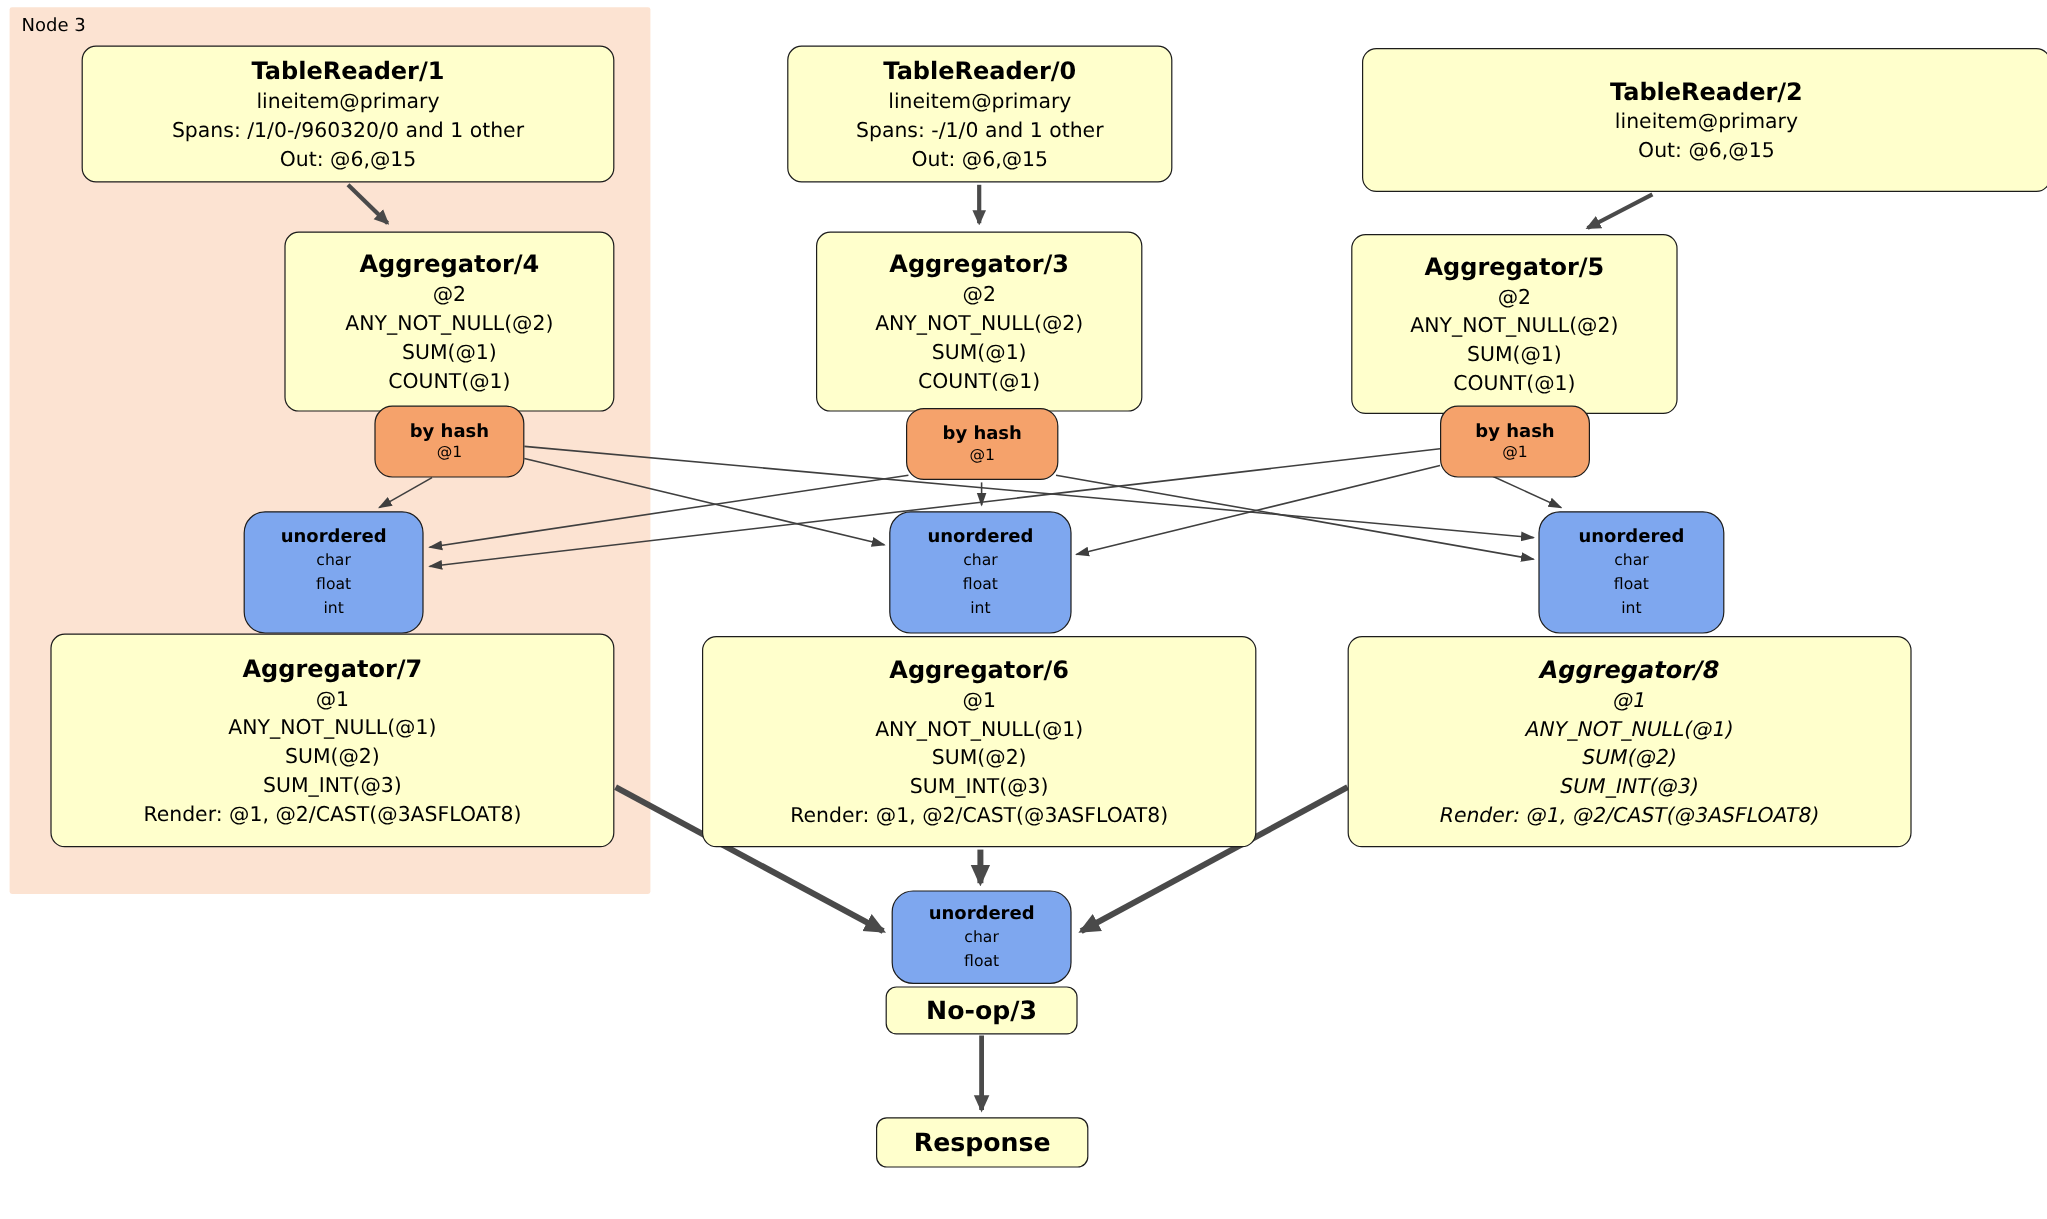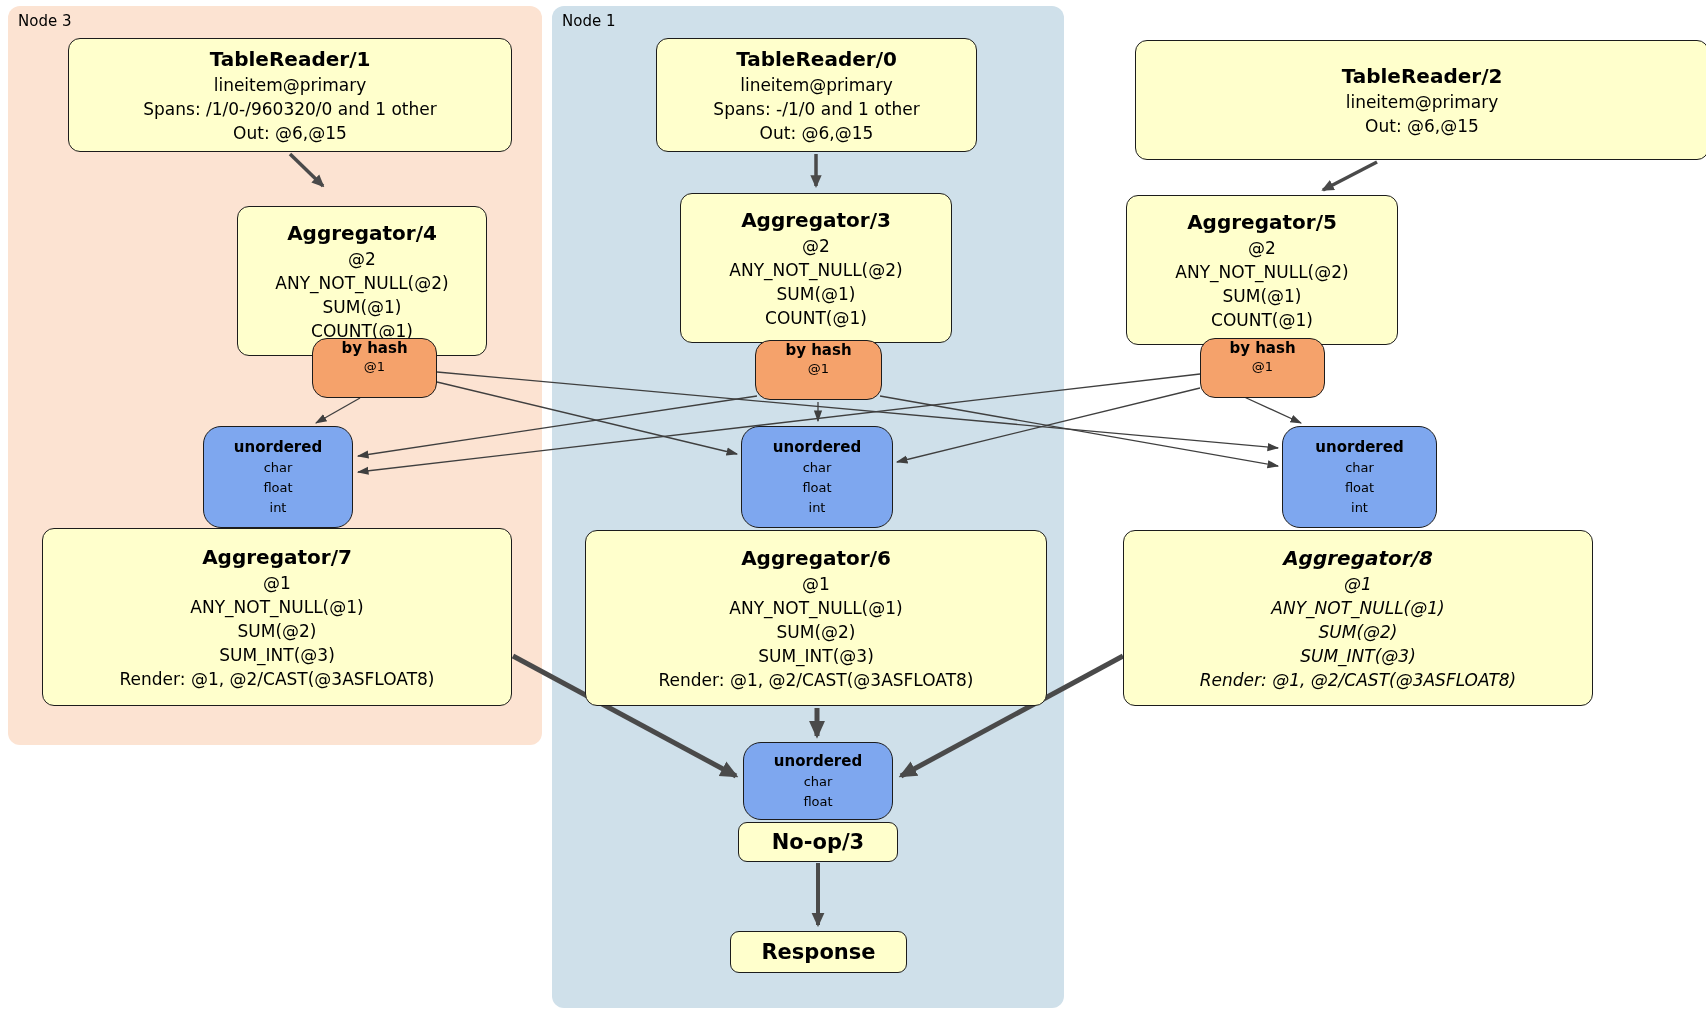--- a/index.html
+++ b/index.html
@@ -1,49 +1,49 @@
 <!DOCTYPE html>
 <html><head>
 <meta charset="utf-8">
 <style>
   html,body { margin:0; padding:0; background:#ffffff; }
   body { font-family:"DejaVu Sans","Liberation Sans",sans-serif; color:#000; }
   .canvas { position:relative; width:1706px; height:1016px; background:#ffffff; overflow:hidden; }
 
-  .region { position:absolute; border-radius:12px; }
+  .region { position:absolute; border-radius:2px; }
   .region-node3 { left:8px;   top:6px; width:534px; height:739px;  background:#fce3d2; }
   .region-node1 { left:552px; top:6px; width:512px; height:1002px; background:#cfe0ea; }
   .region-node2 { left:1072px;top:6px; width:626px; height:739px;  background:#e9eef8; }
   .region-label { position:absolute; left:10px; top:6px; font-size:15px; }
 
   .edges { position:absolute; left:0; top:0; width:1706px; height:1016px; }
 
   .opbox { position:absolute; background:#ffffcc; border:1.6px solid #1c1c1c; border-radius:12px;
            display:flex; flex-direction:column; justify-content:center; align-items:center;
            text-align:center; white-space:nowrap; box-sizing:border-box; z-index:2; }
   .opbox .title { font-weight:bold; font-size:20px; line-height:27px; }
   .opbox .ln    { font-size:17px; line-height:24px; }
 
   .hashbox { position:absolute; background:#f5a26b; border:1.6px solid #1c1c1c; border-radius:15px;
-             display:flex; flex-direction:column; justify-content:flex-start; align-items:center;
+             display:flex; flex-direction:column; justify-content:center; align-items:center;
              text-align:center; box-sizing:border-box; z-index:3; }
   .hashbox .title { font-weight:bold; font-size:15px; line-height:19px; }
   .hashbox .sub   { font-size:13px; line-height:17px; }
 
   .syncbox { position:absolute; background:#7ea7ef; border:1.6px solid #1c1c1c; border-radius:18px;
              display:flex; flex-direction:column; justify-content:center; align-items:center;
              text-align:center; box-sizing:border-box; z-index:3; }
   .syncbox .title { font-weight:bold; font-size:15px; line-height:21px; }
   .syncbox .ln    { font-size:13px; line-height:20px; }
 
   
   .tr1  { left:68px;   top:38px;  width:444px; height:114px; }
   .tr0  { left:656px;  top:38px;  width:321px; height:114px; }
   .tr2  { left:1090px; top:40px;  width:574px; height:120px;margin-left:45px; }
-  .agg4 { left:237px;  top:206px; width:250px; height:150px; }
+  .agg4 { left:237px;  top:193px; width:275px; height:150px; }
   .agg3 { left:680px;  top:193px; width:272px; height:150px; }
   .agg5 { left:1126px; top:195px; width:272px; height:150px; }
   .hash4{ left:312px;  top:338px; width:125px; height:60px; }
   .hash3{ left:755px;  top:340px; width:127px; height:60px; }
   .hash5{ left:1200px; top:338px; width:125px; height:60px; }
   .syn7 { left:203px;  top:426px; width:150px; height:102px; }
   .syn6 { left:741px;  top:426px; width:152px; height:102px; }
   .syn8 { left:1282px; top:426px; width:155px; height:102px; }
   .agg7 { left:42px;   top:528px; width:470px; height:178px; }
   .agg6 { left:585px;  top:530px; width:462px; height:176px; }
@@ -54,23 +54,20 @@
   .noop .title, .resp .title { font-size:21px; }
 </style>
 </head>
 <body>
 
 <div class="canvas">
 
   <div class="region region-node3">
     <span class="region-label">Node 3</span>
   </div>
-  <div class="region region-node1">
-    <span class="region-label">Node 1</span>
-  </div>
 
   <svg class="edges" viewBox="0 0 1706 1016">
     <defs>
       <marker id="ahBig" viewBox="0 0 10 10" refX="8.5" refY="5" markerWidth="3.6" markerHeight="3.6" orient="auto">
         <path d="M0,0.5 L10,5 L0,9.5 z" fill="#4a4a4a"></path>
       </marker>
       <marker id="ahSmall" viewBox="0 0 10 10" refX="9" refY="5" markerWidth="9" markerHeight="9" orient="auto">
         <path d="M0,1.5 L10,5 L0,8.5 z" fill="#3f3f3f"></path>
       </marker>
     </defs>

